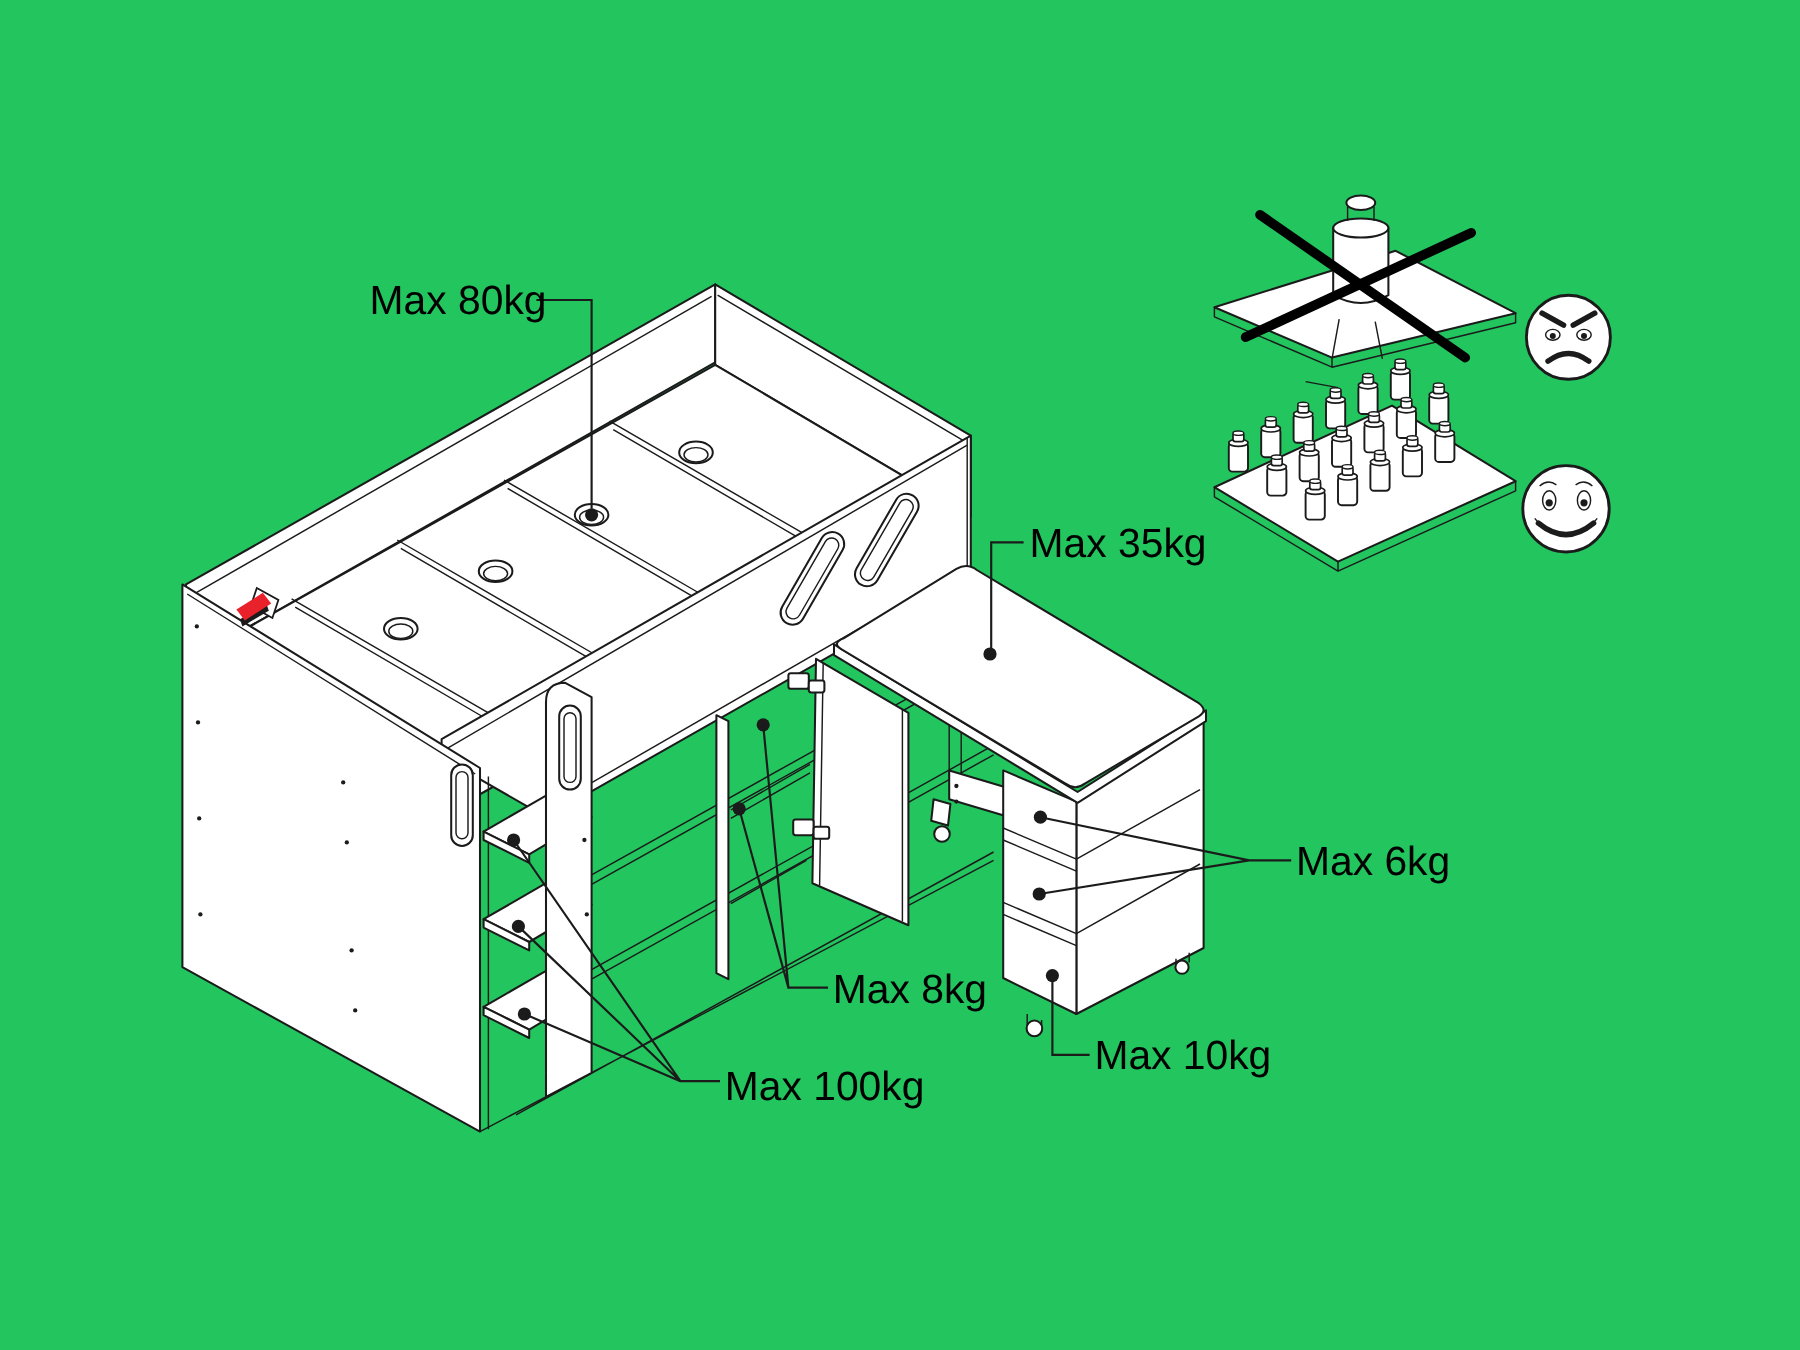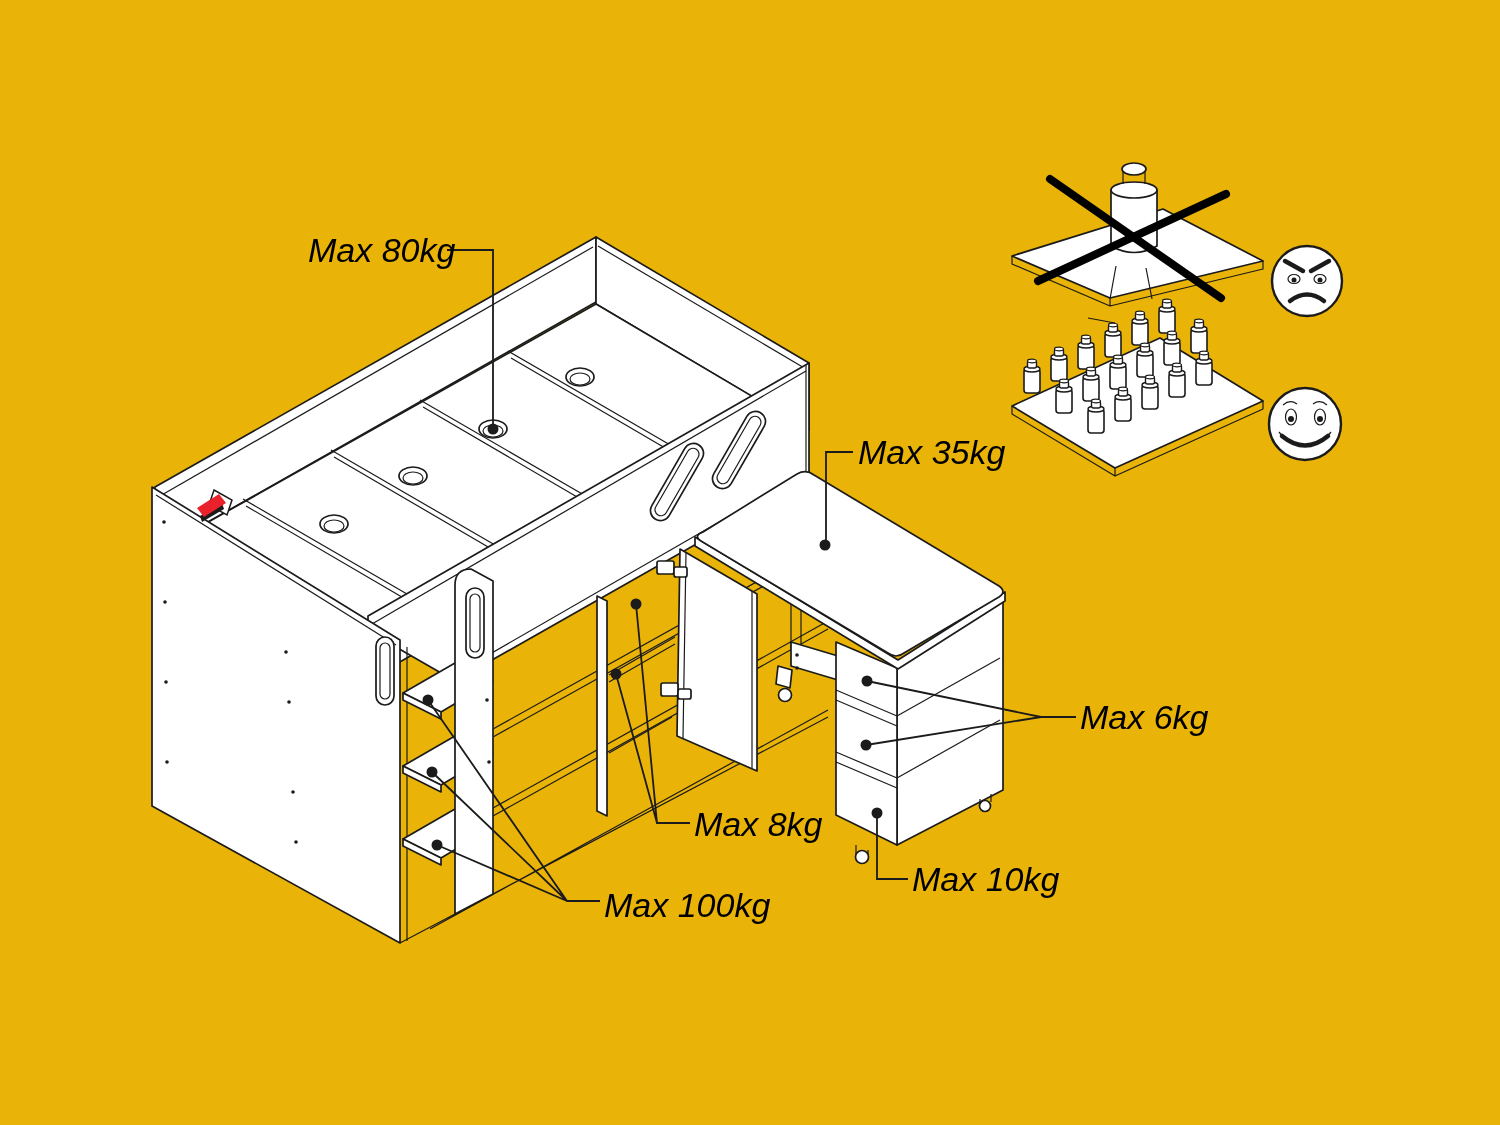--- a/index.html
+++ b/index.html
@@ -1,17 +1,17 @@
 <!DOCTYPE html>
 <html><head>
 <meta charset="utf-8">
 <style>
   html,body{margin:0;padding:0;background:#ffffff;}
-  .stage{position:relative;width:1500px;height:1125px;background:#eab308;overflow:hidden;
-         font-family:"Liberation Sans", sans-serif;font-style:italic;}
+  .stage{position:relative;width:1500px;height:1125px;background:#22c55e;overflow:hidden;
+         font-family:"Liberation Sans", sans-serif;}
   svg{display:block;}
   .lnthin{fill:none;stroke:#1b1b1b;stroke-width:1.2;stroke-linejoin:round;}
   .face{fill:#ffffff;stroke:#1b1b1b;stroke-width:1.7;stroke-linejoin:round;}
   .leader{fill:none;stroke:#1b1b1b;stroke-width:1.8;}
   .dot{fill:#1b1b1b;stroke:none;}
   .screw{fill:#1b1b1b;stroke:none;}
   .xline{fill:none;stroke:#000000;stroke-width:8;stroke-linecap:round;}
   .thick{fill:none;stroke:#1b1b1b;stroke-width:4.5;stroke-linecap:round;}
   .emo{fill:#ffffff;stroke:#1b1b1b;stroke-width:2.4;}
   text.lbl{font-size:34px;fill:#000000;}

